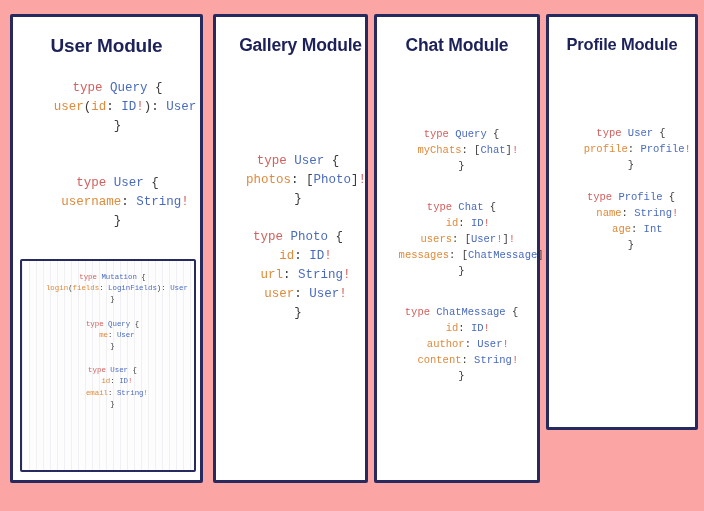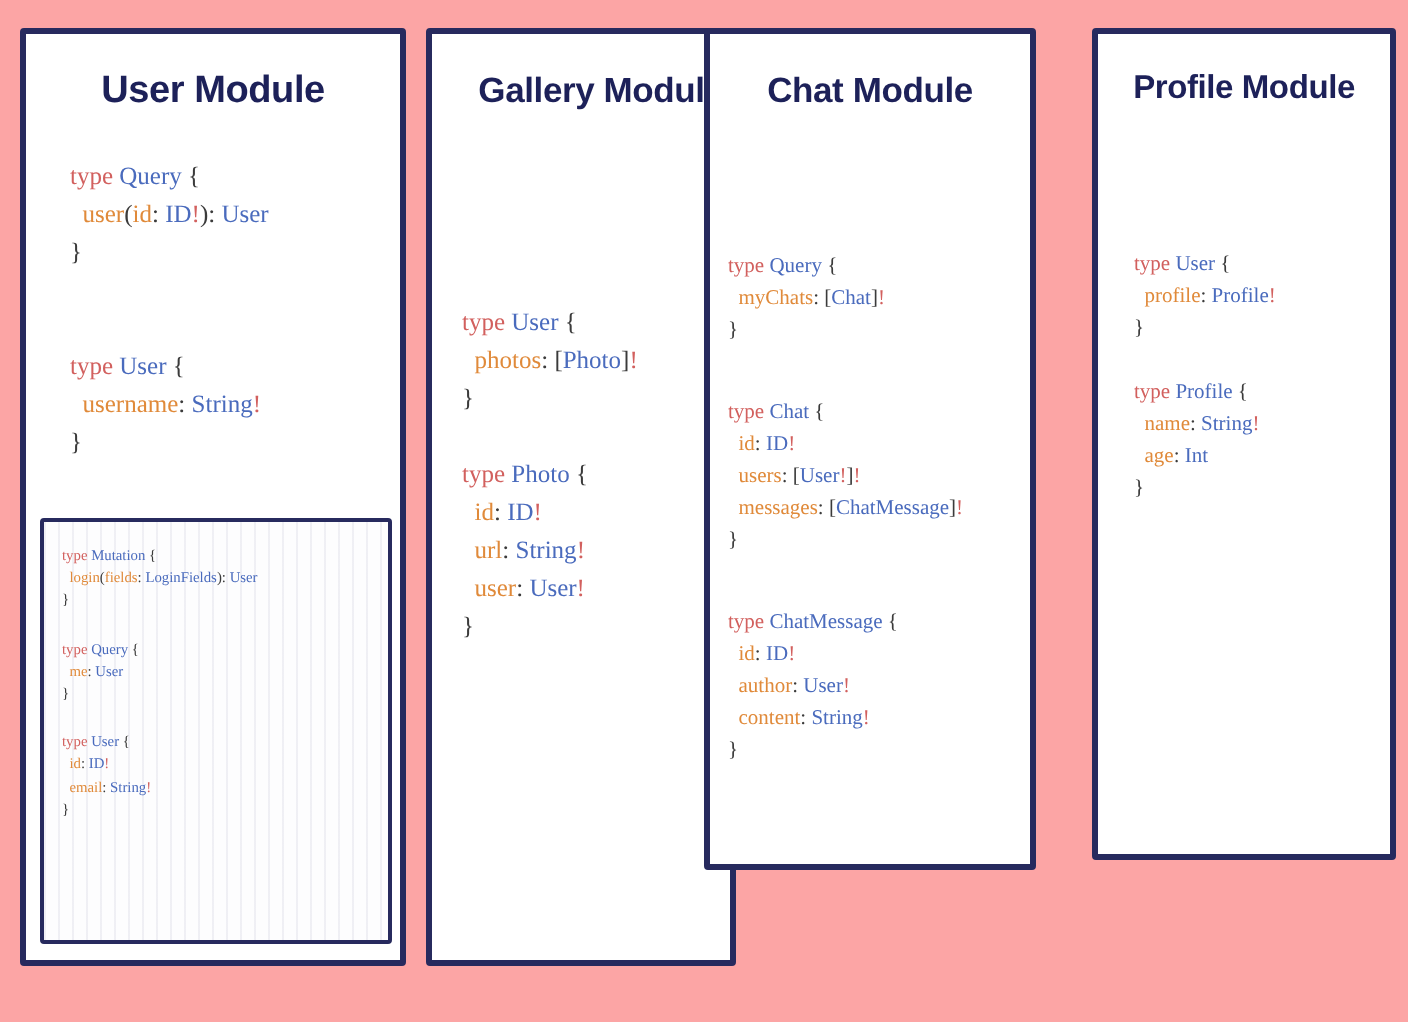--- a/index.html
+++ b/index.html
@@ -31,23 +31,24 @@
   }
 
   .panel-title {
     text-align: center;
     font-weight: bold;
     color: #1d2159;
     letter-spacing: -0.2px;
   }
 
   .code {
-    font-family: Liberation Serif, serif;
+    font-family: Liberation Mono, monospace;
     white-space: pre;
     color: #3b3b3b;
+    text-align: center;
   }
 
   
   .kw   { color: #d2605e; }  
   .tn   { color: #4a6bbd; }  
   .fld  { color: #e08a3a; }  
   .punc { color: #3b3b3b; }  
   .bang { color: #d2605e; }  
 
   
@@ -112,24 +113,24 @@
   }
   #panel-gallery .code {
     font-size: 12.5px;
     line-height: 19px;
     margin: 96px 0 0 15px;
   }
   #panel-gallery .blk + .blk { margin-top: 19px; }
 
   
   #panel-chat {
-    left: 352px;
+    left: 374px;
     top: 14px;
     width: 166px;
-    height: 421px;
+    height: 469px;
   }
   #panel-chat .panel-title {
     font-size: 17.5px;
     margin: 18px 0 0 0;
   }
   #panel-chat .code {
     font-size: 10.5px;
     line-height: 16px;
     margin: 70px 0 0 9px;
   }

